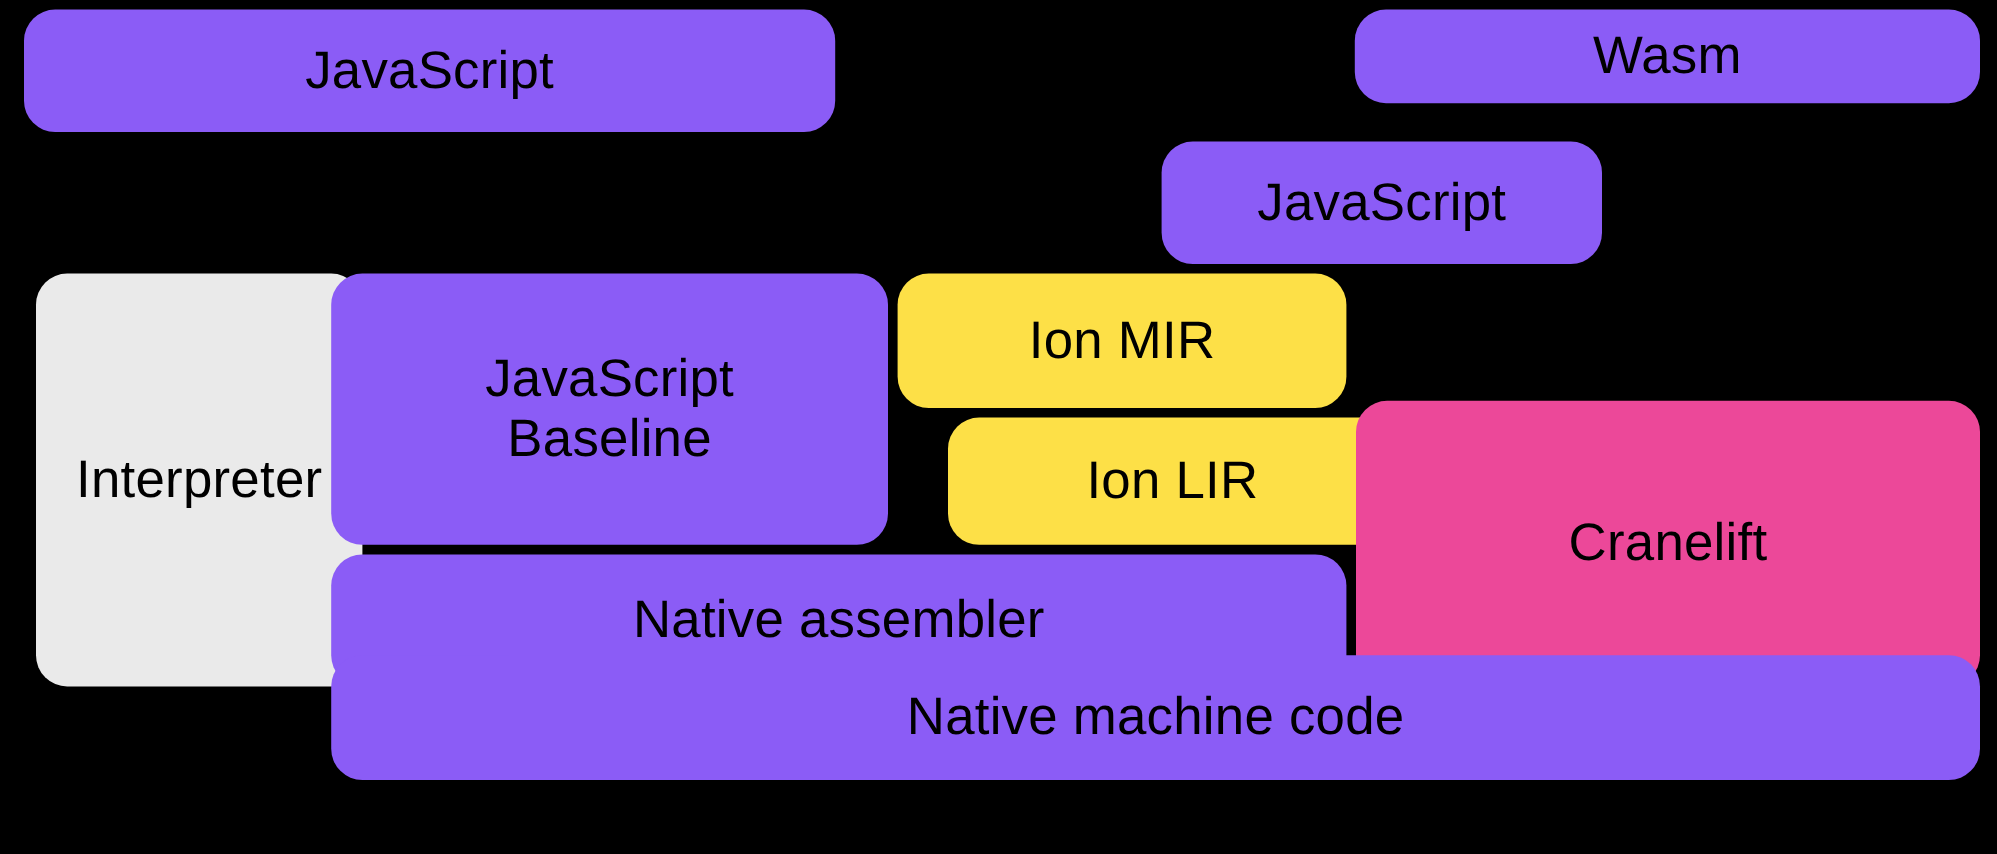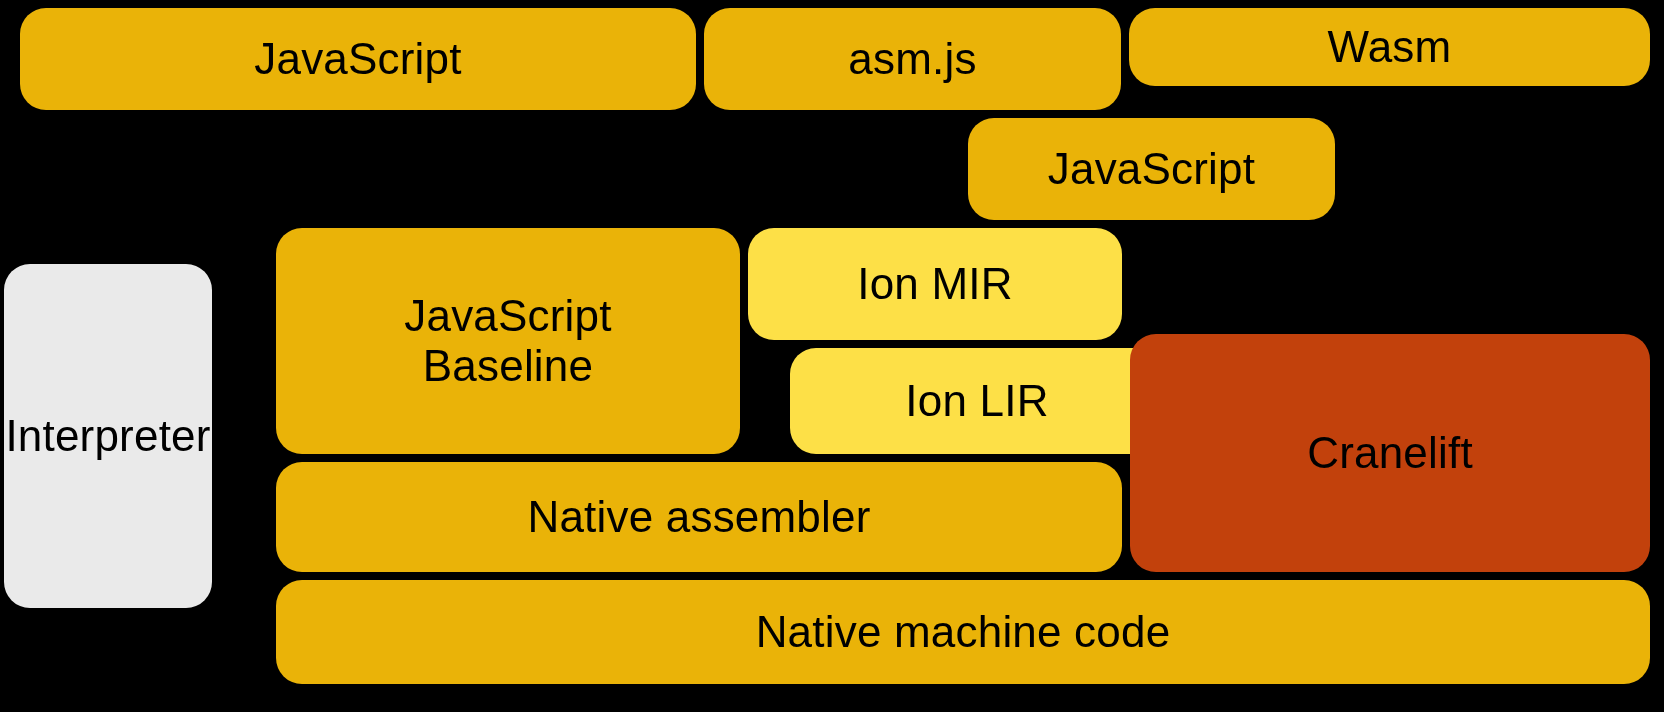--- a/index.html
+++ b/index.html
@@ -23,35 +23,34 @@
     justify-content: center;
     text-align: center;
     border-radius: 26px;
     color: #000000;
     font-size: 44px;
     font-weight: 400;
     line-height: 1.14;
     letter-spacing: 0.2px;
     white-space: pre-line;
   }
-  .fill-white { background: #eab308; }
+  .fill-white { background: #8b5cf6; }
   .fill-gray  { background: #EAEAEA; }
   .fill-green { background: #fde047; }
-  .fill-pink  { background: #c2410c; }
+  .fill-pink  { background: #ec4899; }
   .node span { display: block; }
 </style>
 </head>
 <body>
 
 <div id="stage" style="background: rgb(0, 0, 0); width: 1664px; height: 712px;">
     <div class="node fill-white" style="left: 20px; top: 8px; width: 676px; height: 102px;"><span>JavaScript</span></div>
-    <div class="node fill-white" style="left: 704px; top: 8px; width: 417px; height: 102px;"><span>asm.js</span></div>
     <div class="node fill-white" style="left: 1129px; top: 8px; width: 521px; height: 78px;"><span>Wasm</span></div>
     <div class="node fill-white" style="left: 968px; top: 118px; width: 367px; height: 102px;"><span>JavaScript</span></div>
-    <div class="node fill-gray" style="left: 4px; top: 228px; width: 208px; height: 344px; margin-top: 36px;"><span>Interpreter</span></div>
+    <div class="node fill-gray" style="left: 30px; top: 228px; width: 272px; height: 344px;"><span>Interpreter</span></div>
     <div class="node fill-white" style="left: 276px; top: 228px; width: 464px; height: 226px;"><span>JavaScript
 Baseline</span></div>
     <div class="node fill-green" style="left: 748px; top: 228px; width: 374px; height: 112px;"><span>Ion MIR</span></div>
     <div class="node fill-green" style="left: 748px; top: 348px; width: 374px; height: 106px; margin-left: 42px;"><span>Ion LIR</span></div>
     <div class="node fill-pink" style="left: 1130px; top: 334px; width: 520px; height: 238px;"><span>Cranelift</span></div>
     <div class="node fill-white" style="left: 276px; top: 462px; width: 846px; height: 110px;"><span>Native assembler</span></div>
-    <div class="node fill-white" style="left: 276px; top: 580px; width: 1374px; height: 104px;"><span>Native machine code</span></div>
+    <div class="node fill-white" style="left: 276px; top: 546px; width: 1374px; height: 104px;"><span>Native machine code</span></div>
   </div>
 
 </body></html>

